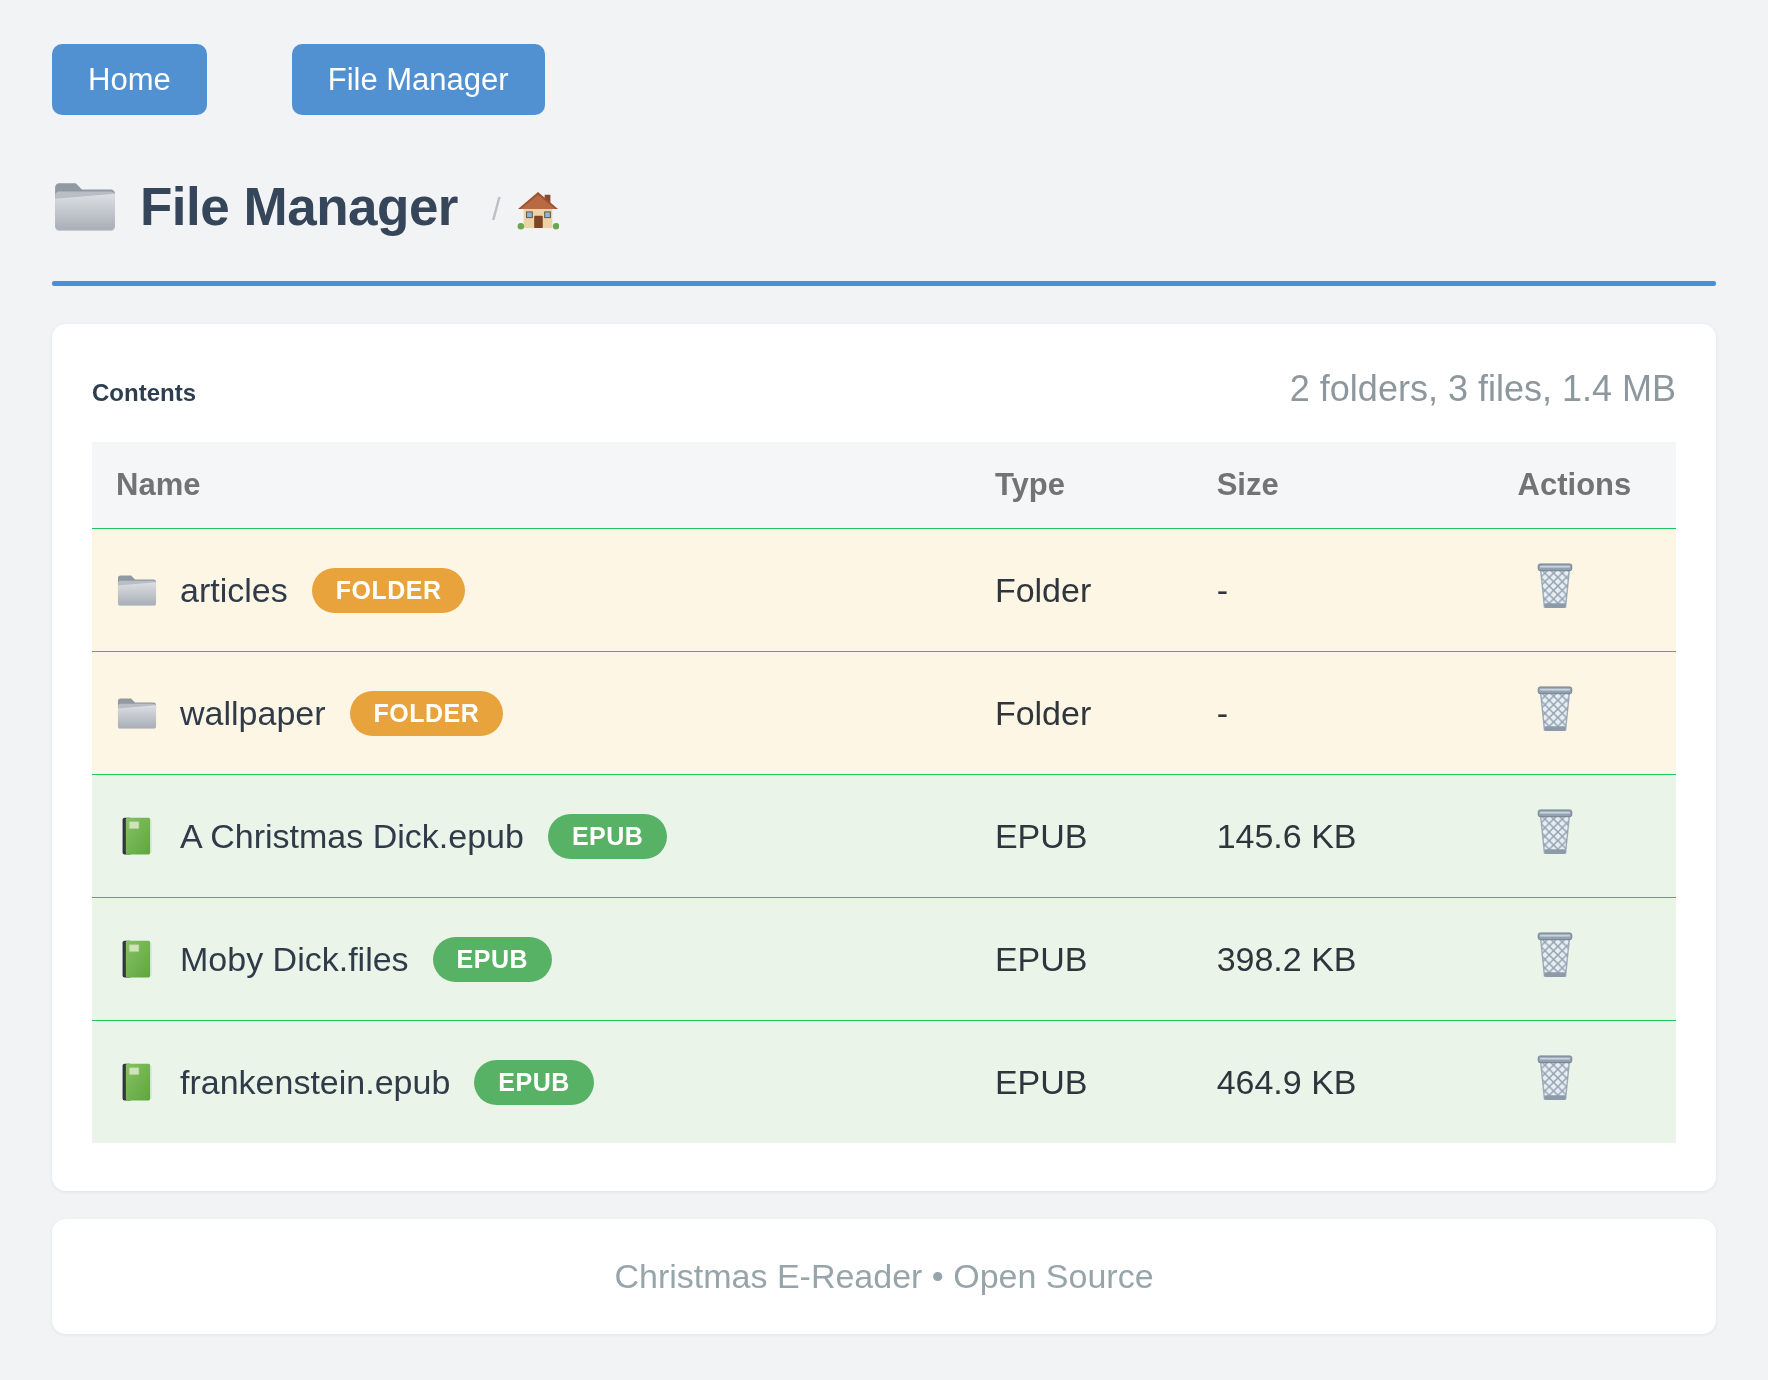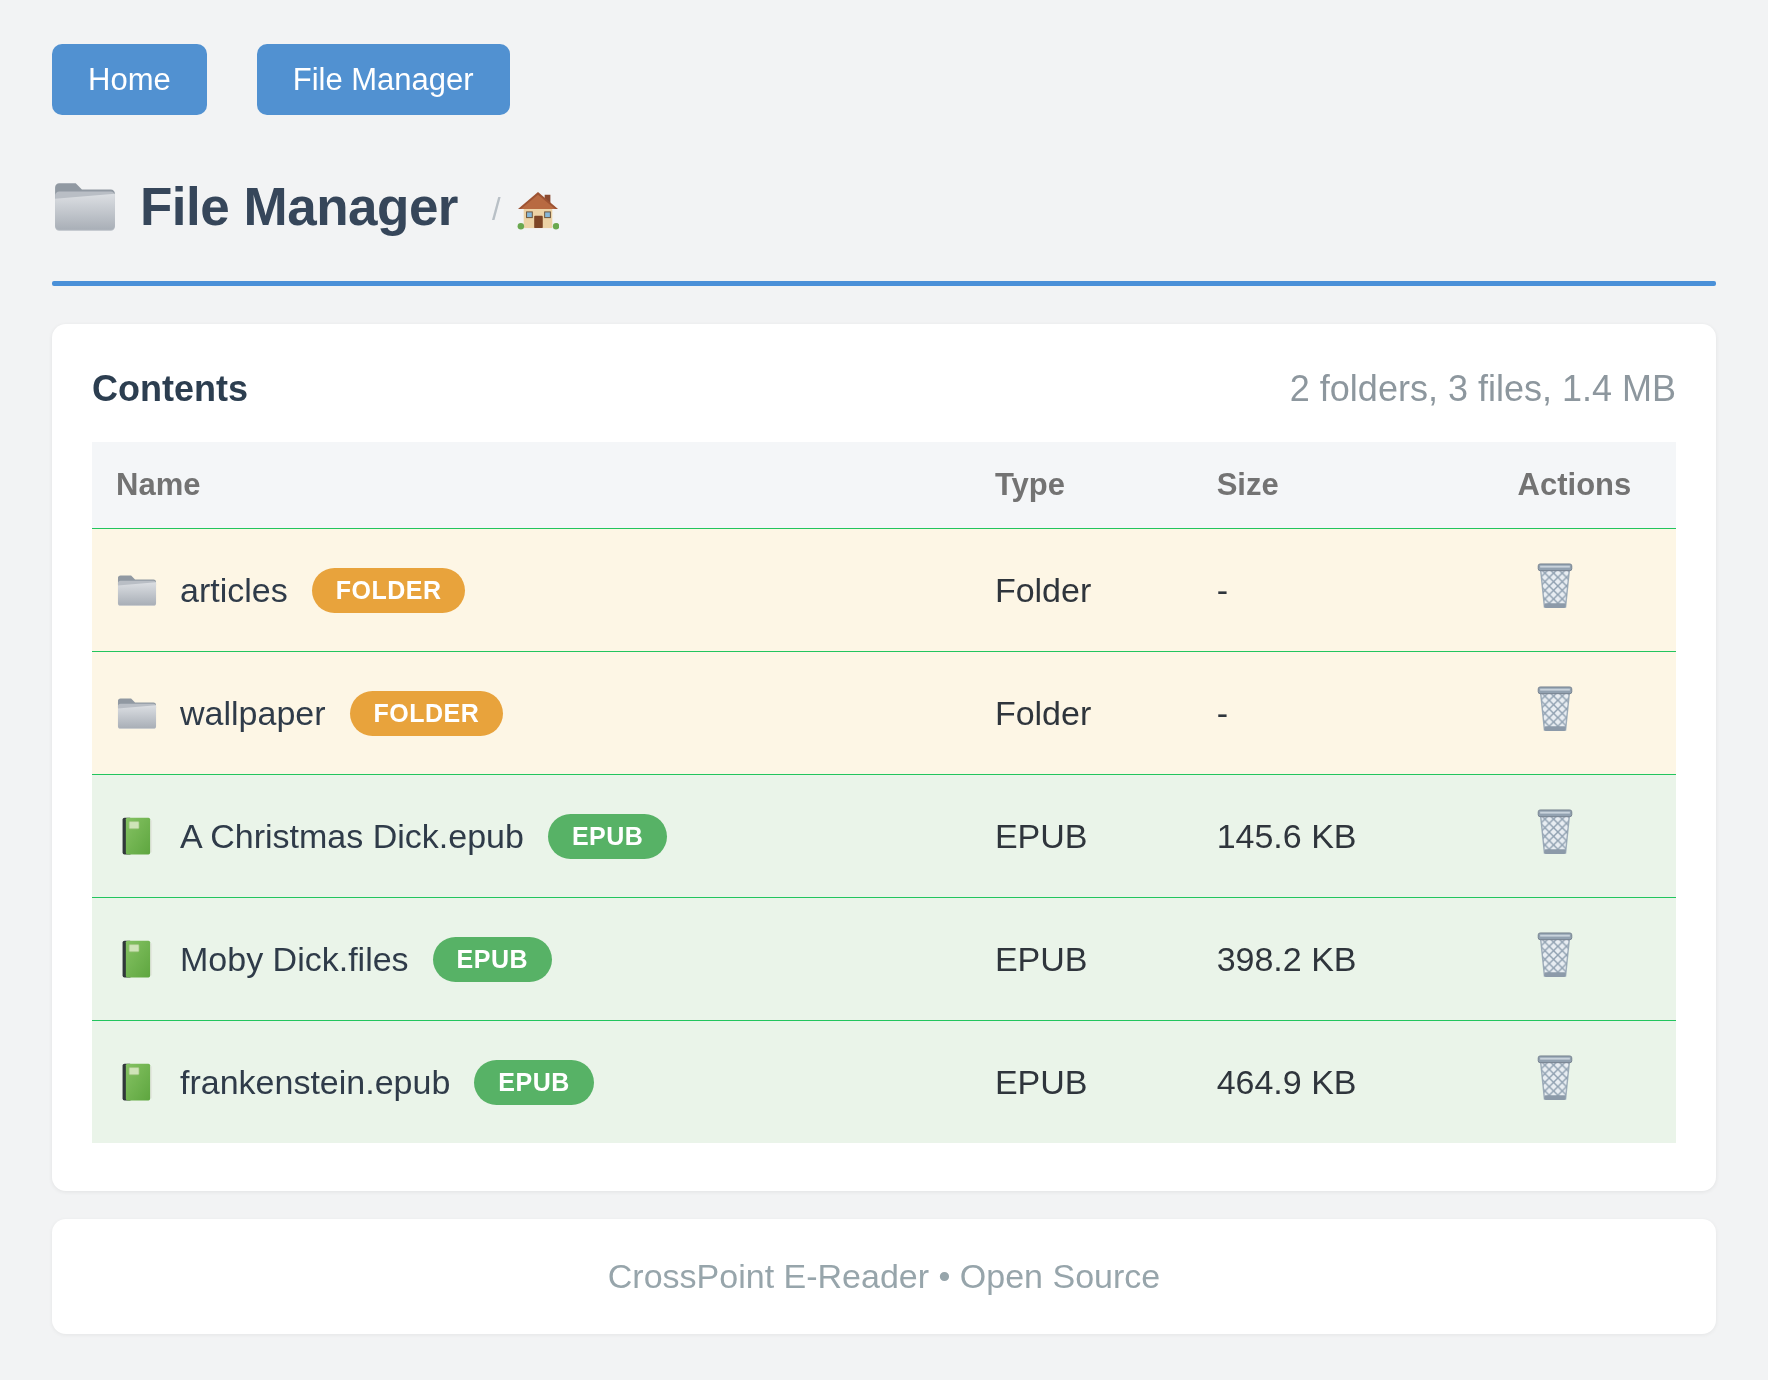--- a/index.html
+++ b/index.html
@@ -17,21 +17,21 @@
     width: 1768px;
     height: 1380px;
     background: #f2f3f4;
     font-family: "Liberation Sans", "DejaVu Sans", sans-serif;
     color: #313c47;
     overflow: hidden;
   }
   .page { padding: 44px 52px 0 52px; }
 
   
-  .topnav { display: flex; gap: 50px; }
+  .topnav { display: flex; gap: 85px; }
   .nav-btn {
     background: var(--nav-button);
     color: #ffffff;
     border: none;
     border-radius: 10px;
     font-family: inherit;
     font-size: 31px;
     padding: 20px 36px;
     cursor: pointer;
     line-height: 1;
@@ -90,21 +90,21 @@
     border-radius: 14px;
     box-shadow: 0 1px 4px rgba(0,0,0,0.07);
     padding: 44px 40px 48px 40px;
   }
   .card-head {
     display: flex;
     align-items: baseline;
     justify-content: space-between;
   }
   .card-title {
-    font-size: 36px;
+    font-size: 24px;
     font-weight: 700;
     color: #2c3e50;
     margin: 0;
     line-height: 1;
   }
   .card-summary { font-size: 36px; color: #8d979e; }
 
   table.file-table {
     margin-top: 32px;
     width: 100%;
@@ -376,16 +376,16 @@
           <rect x="13" y="45" width="22" height="5" rx="1.5" fill="#8c9aa9"></rect>
         </svg>
       </button>
     </td>
   </tr>
         </tbody>
     </table>
   </div>
 
   <div class="footer-card">
-    <span class="footer-text">CrossPoint E-Reader • Open Source</span>
+    <span class="footer-text">Christmas E-Reader • Open Source</span>
   </div>
 
 </div>
 
 </body></html>

